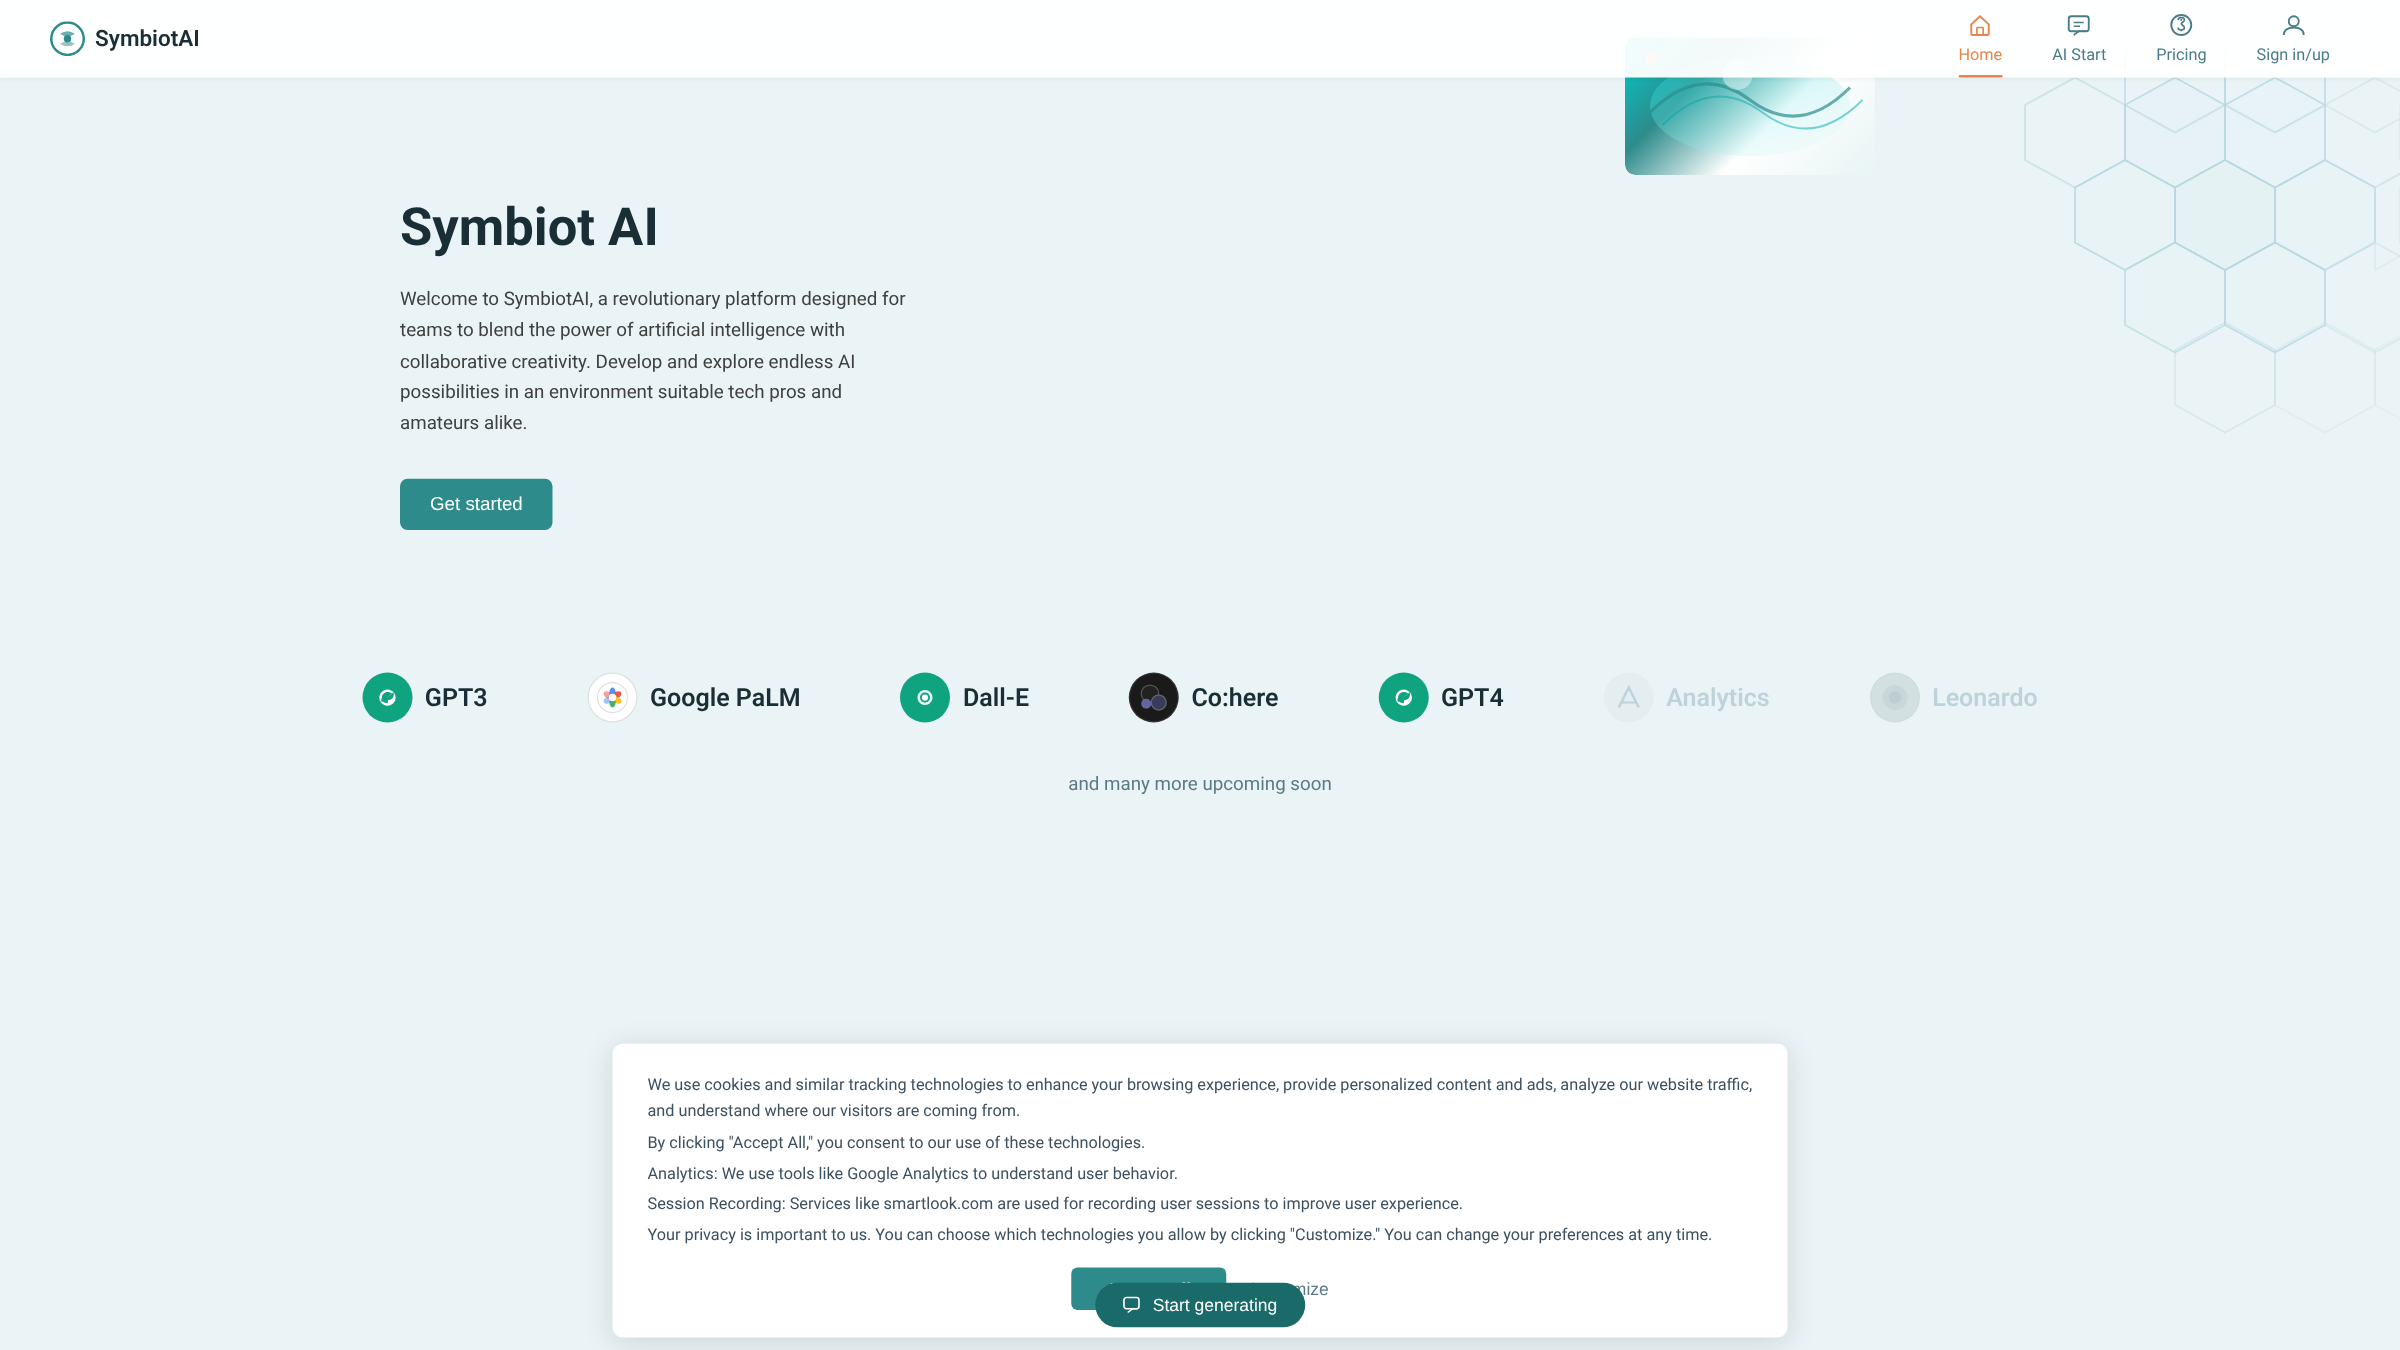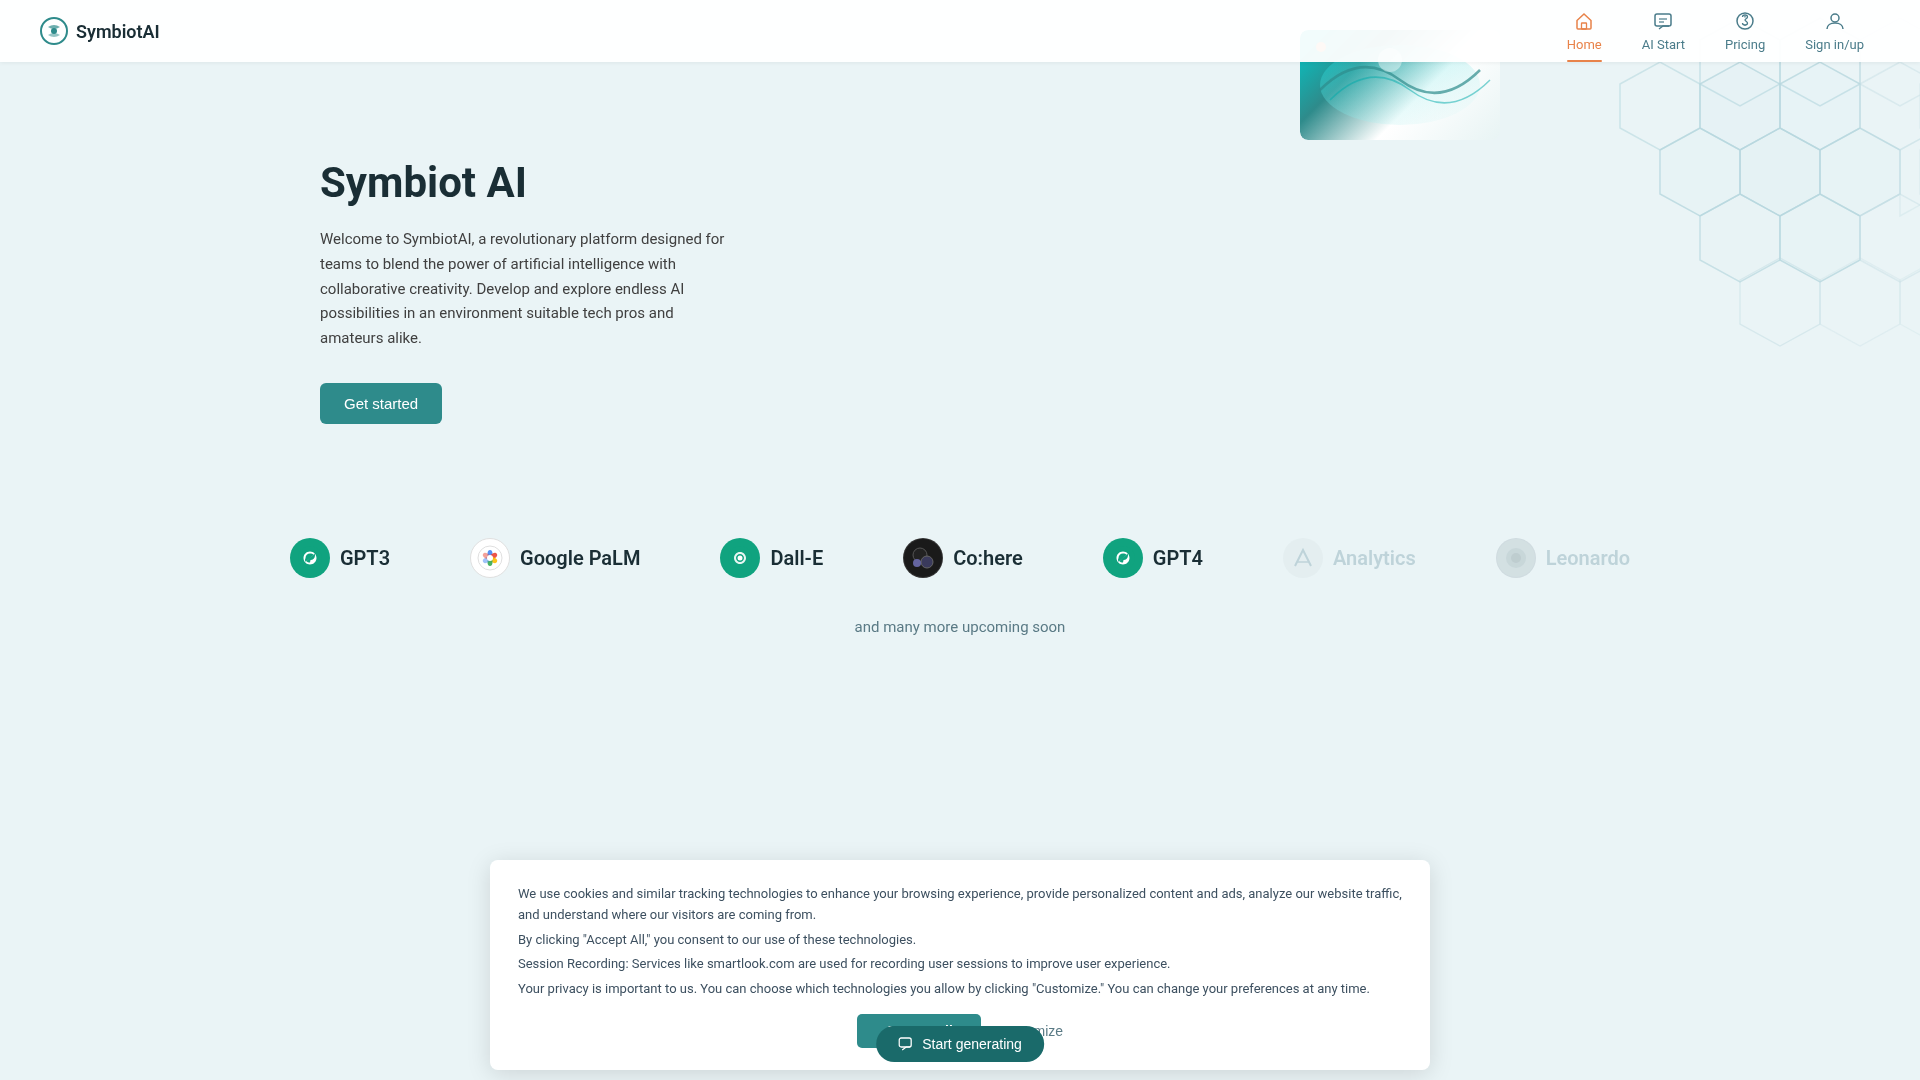--- a/index.html
+++ b/index.html
@@ -521,20 +521,21 @@
     <p class="models-coming">and many more upcoming soon</p>
   </section>
 
 </main>
 
 <div class="cookie-overlay">
   <div class="cookie-banner">
     <div class="cookie-body">
       <p>We use cookies and similar tracking technologies to enhance your browsing experience, provide personalized content and ads, analyze our website traffic, and understand where our visitors are coming from.</p>
       <p>By clicking "Accept All," you consent to our use of these technologies.</p>
+      <p>Analytics: We use tools like Google Analytics to understand user behavior.</p>
       <p>Session Recording: Services like smartlook.com are used for recording user sessions to improve user experience.</p>
       <p>Your privacy is important to us. You can choose which technologies you allow by clicking "Customize." You can change your preferences at any time.</p>
     </div>
     <div class="cookie-buttons">
       <button class="btn-accept">Accept All</button>
       <button class="btn-customize">Customize</button>
     </div>
   </div>
 </div>
 

